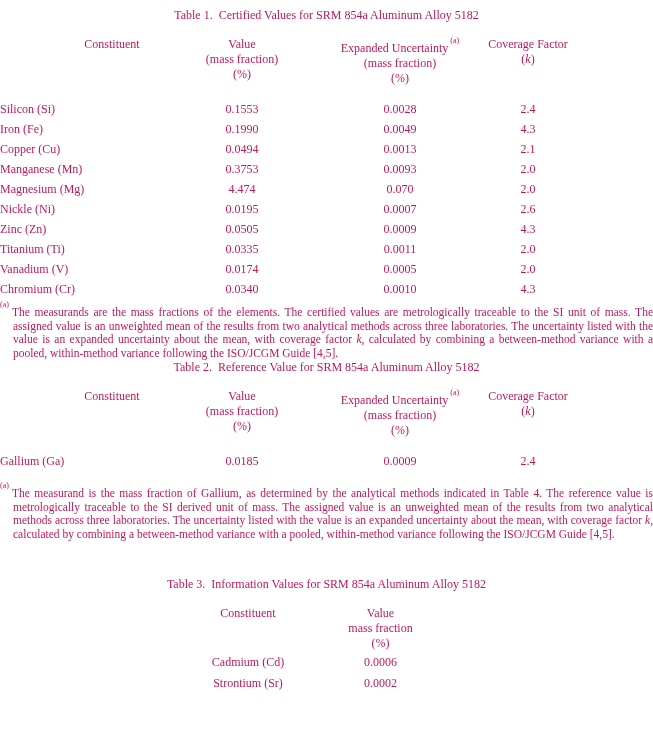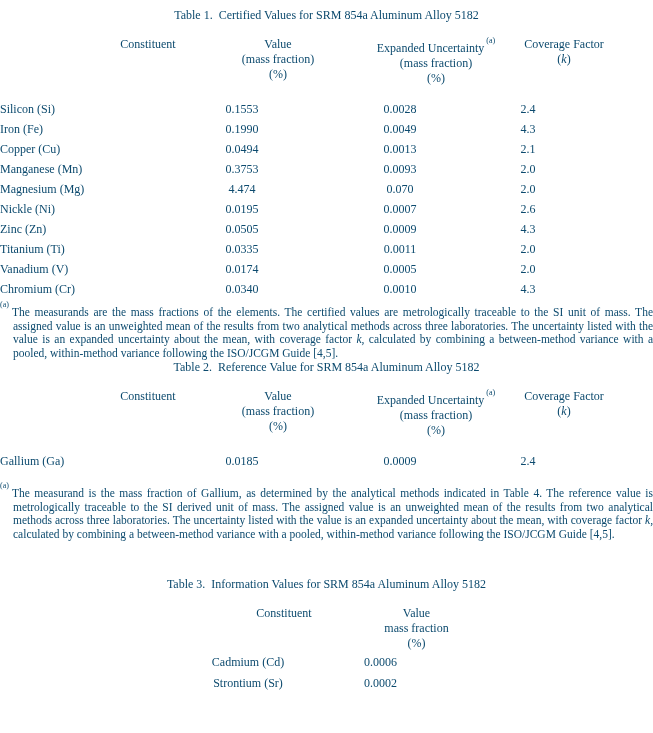--- a/index.html
+++ b/index.html
@@ -1,30 +1,30 @@
 <!DOCTYPE html>
 <html><head>
 <meta charset="utf-8">
 <style>
   * { margin: 0; padding: 0; box-sizing: border-box; }
   html, body { background: #ffffff; }
   .page {
     width: 653px; height: 733px;
     padding-top: 9px;
     background: #ffffff;
-    color: #0c4a6e;
+    color: #be185d;
     font-family: "Liberation Serif", "DejaVu Serif", serif;
     font-size: 12px;
     overflow: hidden;
   }
   .tbl-title { text-align: center; font-size: 12px; line-height: 13px; white-space: pre; }
   
   .grid4 { display: grid; grid-template-columns: 162px 160px 156px 100px; }
   .grid4 .c1 { padding-left: 62px; }
-  .hdr { margin-top: 15px; align-items: start; padding-left: 36px; }
+  .hdr { margin-top: 15px; align-items: start; }
   .hdr .cell { text-align: center; line-height: 15px; }
   .tbody { margin-top: 13px; }
   .tbody .row { display: grid; grid-template-columns: 162px 160px 156px 100px; line-height: 20px; }
   .tbody .c1 { text-align: left; }
   .tbody .c2, .tbody .c3, .tbody .c4 { text-align: center; }
   sup.fn { font-size: 8px; position: relative; top: -4px; letter-spacing: 0; }
   .hdr sup.fn { margin-left: 2px; }
   i.kvar { font-style: italic; }
   .footnote {
     font-size: 11.5px; line-height: 13.8px;

